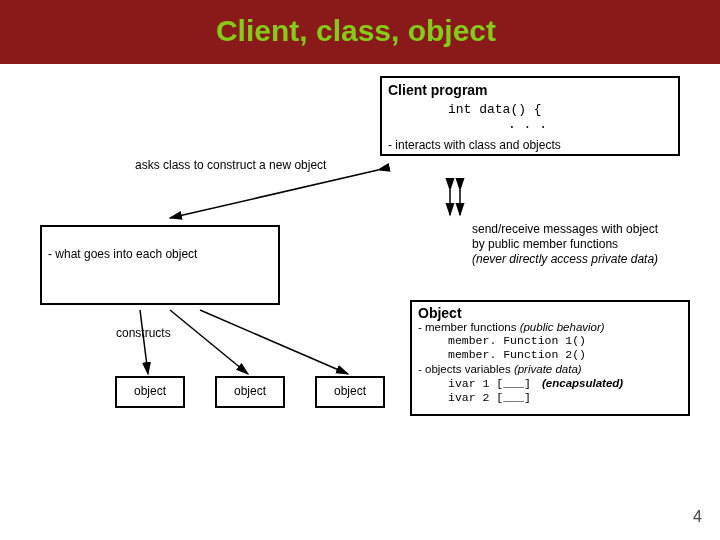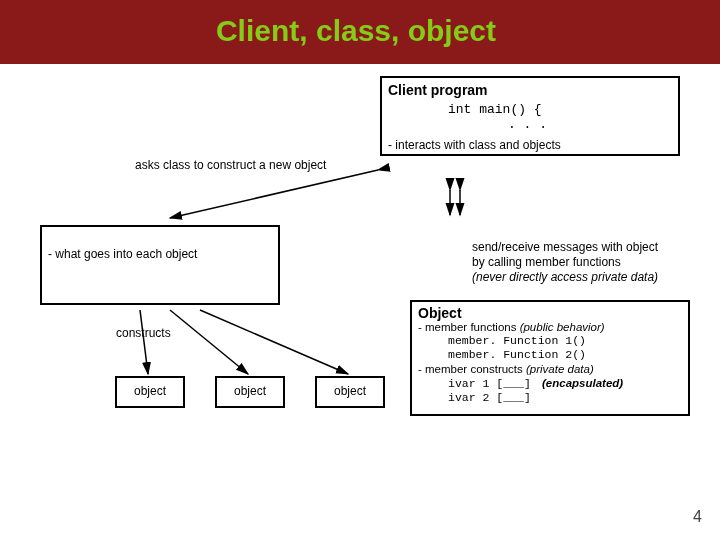--- a/index.html
+++ b/index.html
@@ -48,52 +48,52 @@
     pointer-events: none;
   }
 </style>
 </head>
 <body>
 
 <div class="title-bar">Client, class, object</div>
 
 <div class="box" style="left:380px; top:76px; width:300px; height:80px;">
   <div class="bold" style="font-size:14px;">Client program</div>
-  <div class="mono" style="margin-left:60px; margin-top:4px; font-size:13px;">int main() {</div>
+  <div class="mono" style="margin-left:60px; margin-top:4px; font-size:13px;">int data() {</div>
   <div class="mono" style="margin-left:120px; font-size:13px;">. . .</div>
   <div style="margin-top:6px;">- interacts with class and objects</div>
 </div>
 
 <div class="label" style="left:135px; top:158px; font-size:12px;">asks class to construct a new object</div>
 
 <div class="box" style="left:40px; top:225px; width:240px; height:80px;">
   <div style="margin-top:16px;">- what goes into each object</div>
 </div>
 
 <div class="label" style="left:116px; top:326px; font-size:12px;">constructs</div>
 
 <div class="box" style="left:115px; top:376px; width:70px; height:32px; text-align:center; padding-top:6px;">object</div>
 <div class="box" style="left:215px; top:376px; width:70px; height:32px; text-align:center; padding-top:6px;">object</div>
 <div class="box" style="left:315px; top:376px; width:70px; height:32px; text-align:center; padding-top:6px;">object</div>
 
-<div class="label" style="left:472px; top:240px; width:230px; font-size:12px; line-height:15px;">
+<div class="label" style="left:472px; top:222px; width:230px; font-size:12px; line-height:15px;">
   <div>send/receive messages with object</div>
-  <div>by calling member functions</div>
+  <div>by public member functions</div>
   <div class="italic">(never directly access private data)</div>
 </div>
 
 <div class="box" style="left:410px; top:300px; width:280px; height:116px; font-size:11.5px; line-height:14px;">
   <div class="bold" style="font-size:14px;">Object</div>
   <div>
     <span>- member functions </span><span class="italic">(public behavior)</span>
   </div>
   <div class="mono" style="margin-left:30px;">member. Function 1()</div>
   <div class="mono" style="margin-left:30px;">member. Function 2()</div>
   <div>
-    <span>- member constructs </span><span class="italic">(private data)</span>
+    <span>- objects variables </span><span class="italic">(private data)</span>
   </div>
   <div style="margin-left:30px;">
     <span class="mono">ivar 1 [___]</span>
     <span class="italic" style="margin-left:8px;font-weight:bold;">(encapsulated)</span>
   </div>
   <div class="mono" style="margin-left:30px;">ivar 2 [___]</div>
 </div>
 
 <div class="pagenum">4</div>
 

